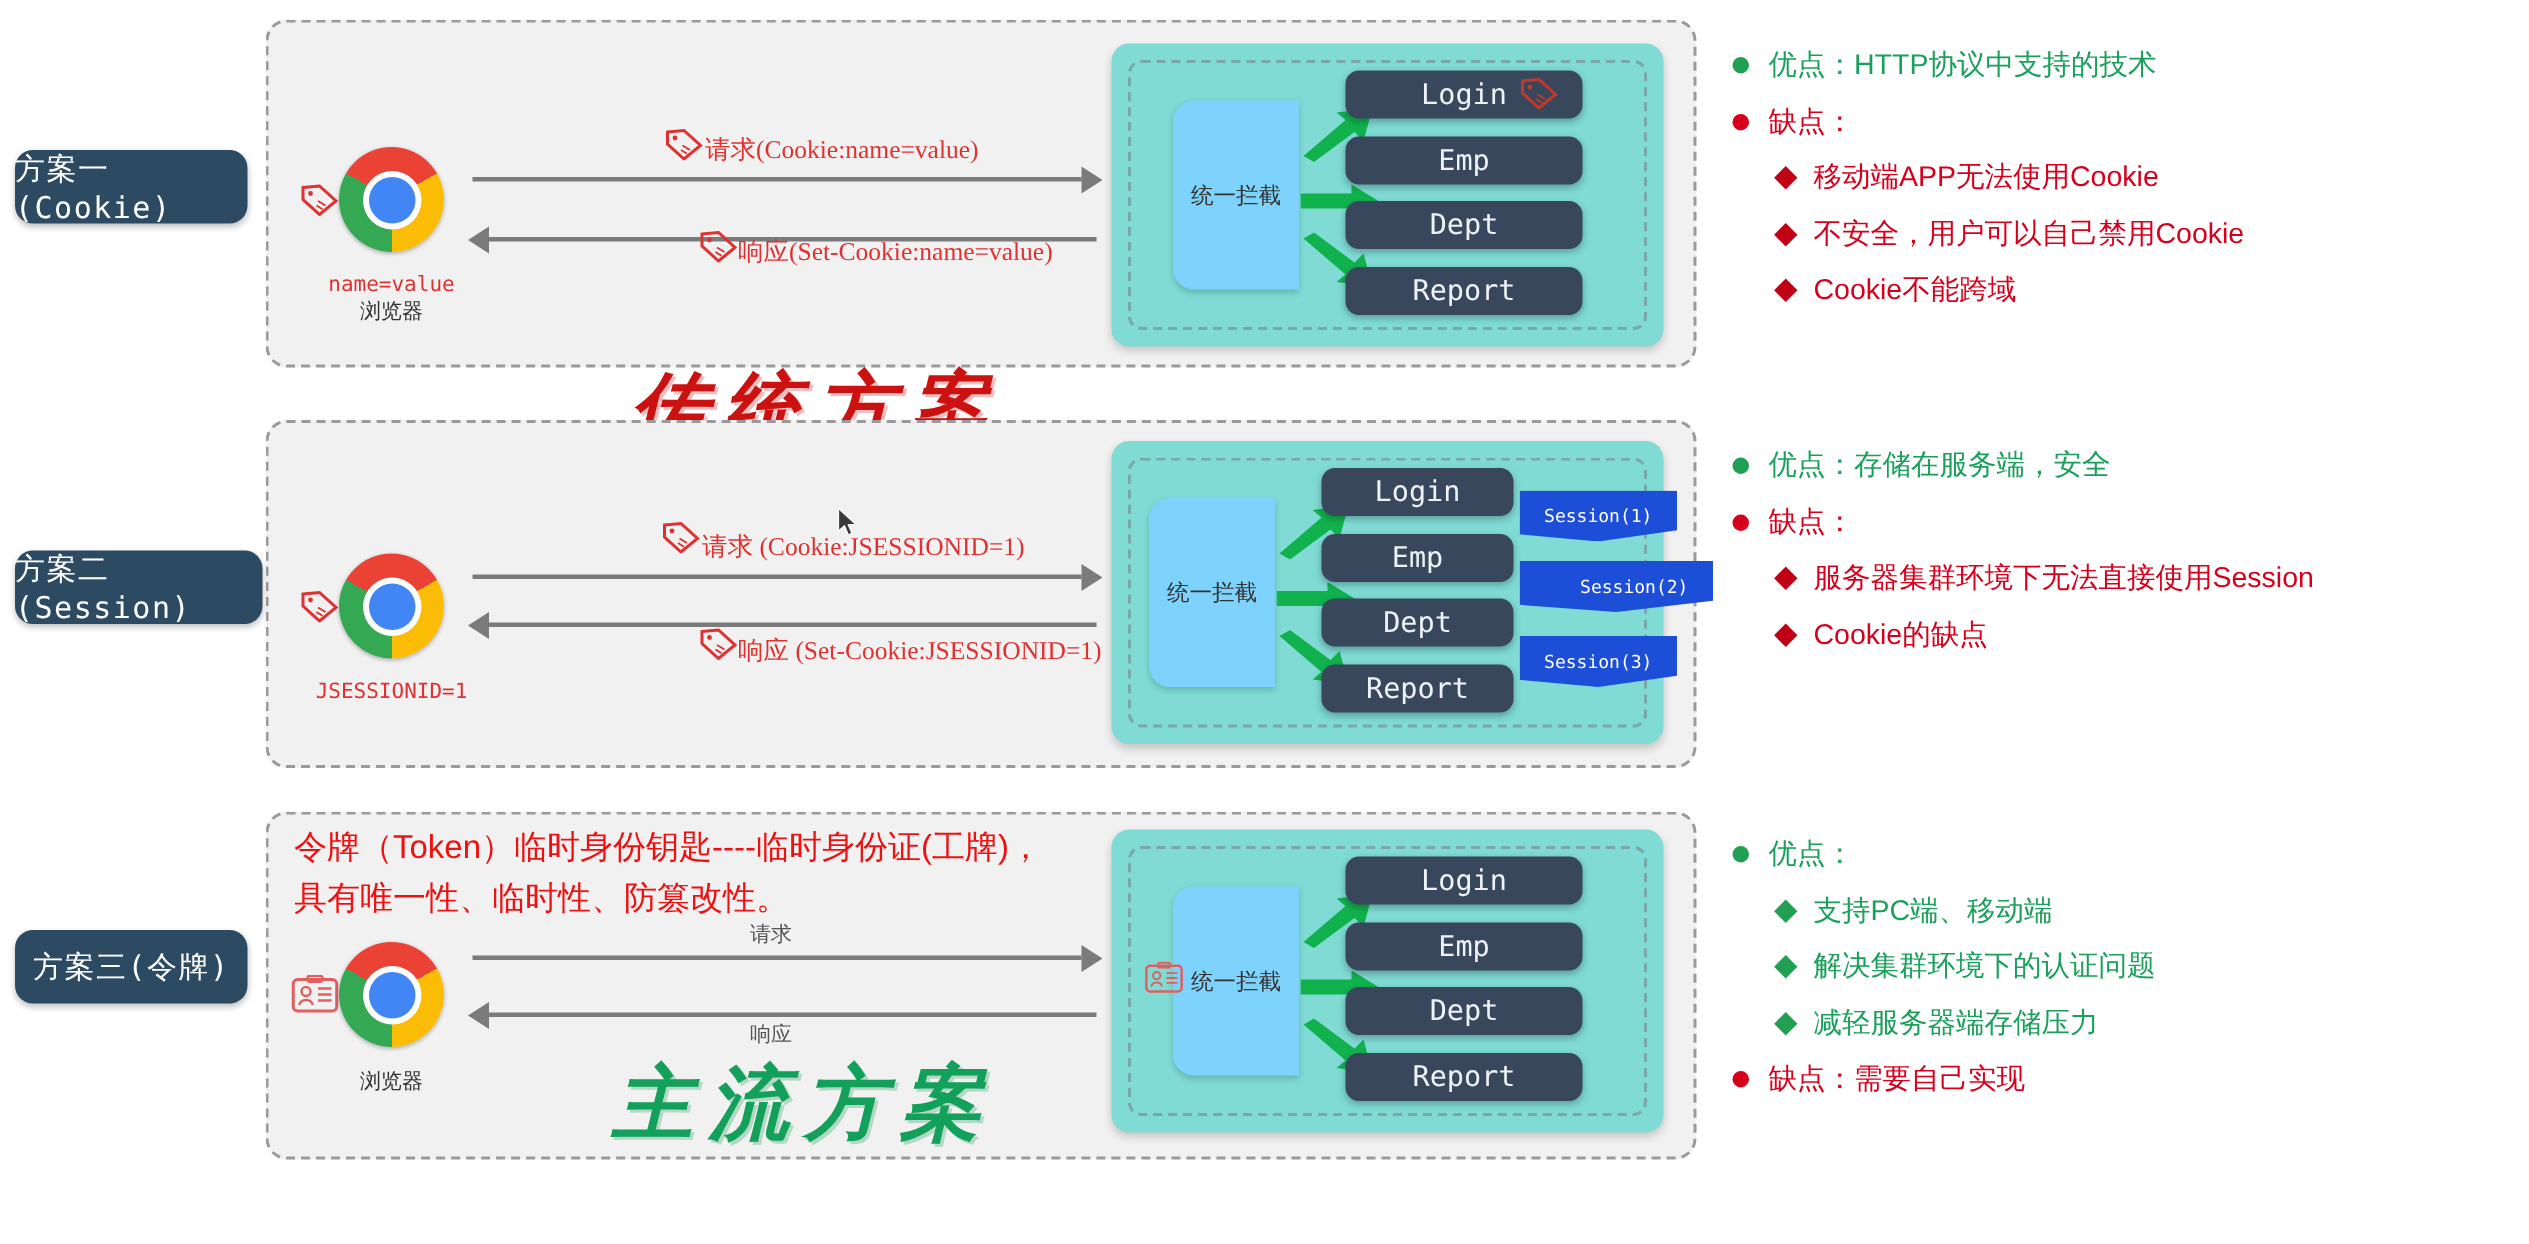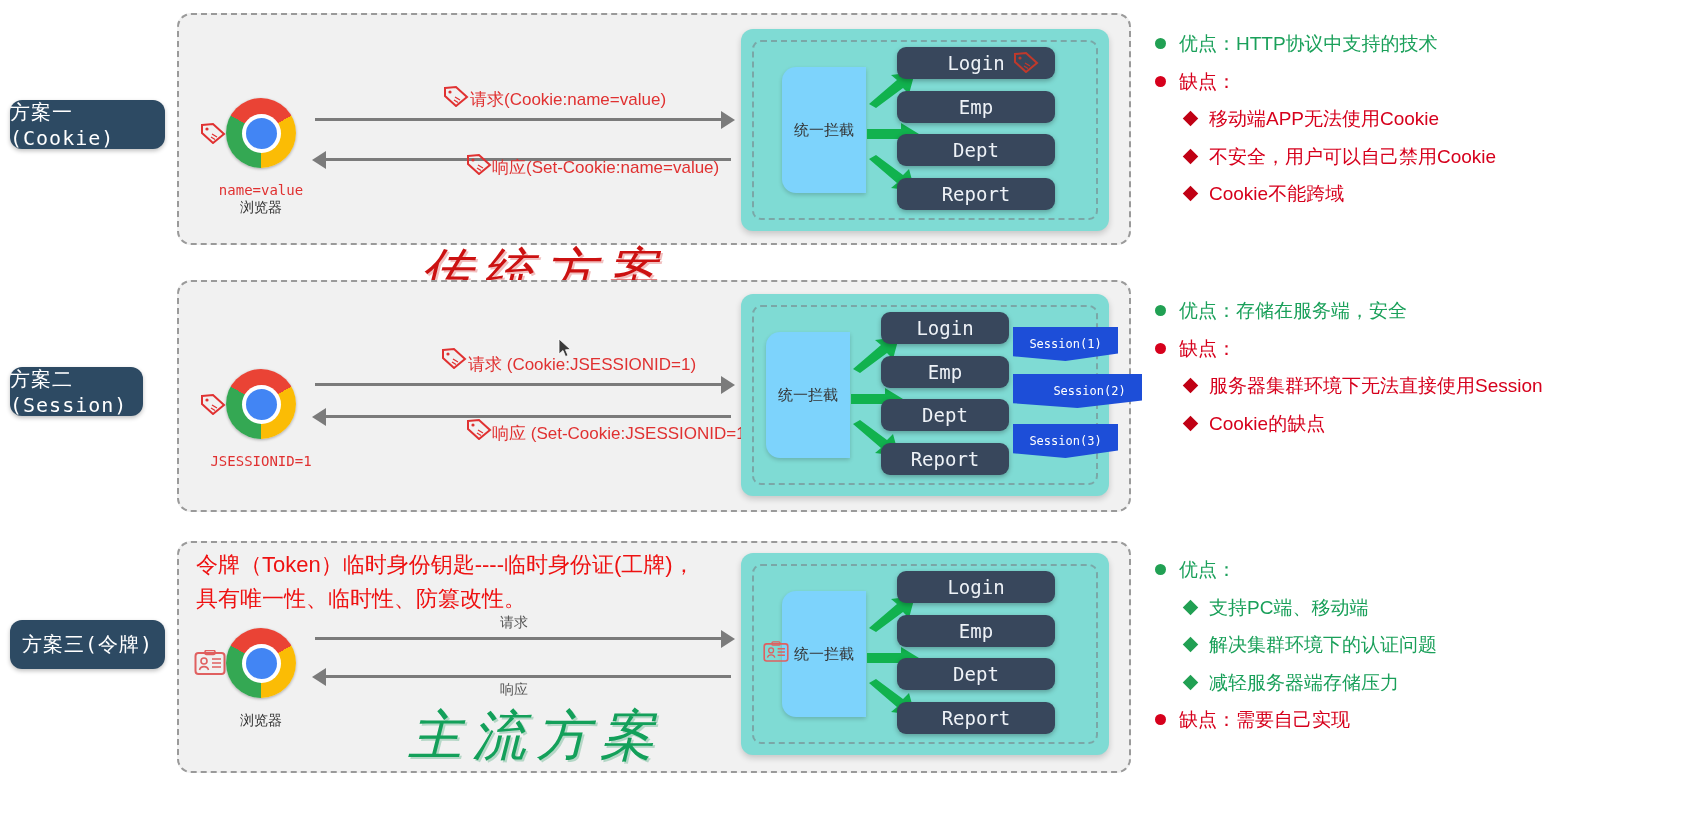--- a/index.html
+++ b/index.html
@@ -27,21 +27,21 @@
     background:#2d4a63;
     color:#ffffff;
     border-radius:12px;
     font-family:"DejaVu Sans Mono","Liberation Mono",monospace;
     font-size:20px;
     letter-spacing:1px;
     display:flex;align-items:center;justify-content:center;
     box-shadow:0 2px 4px rgba(0,0,0,.25);
   }
   #pill-1{left:10px;top:100px;width:155px;height:49px;}
-  #pill-2{left:10px;top:367px;width:133px;height:49px;}
+  #pill-2{left:10px;top:367px;width:165px;height:49px;}
   #pill-3{left:10px;top:620px;width:155px;height:49px;}
 
   
   .browser-wrap{position:absolute;width:150px;text-align:center;}
   .chrome{
     width:70px;height:70px;border-radius:50%;
     margin:0 auto;position:relative;overflow:hidden;
     background:
       conic-gradient(from -60deg,
         #ea4335 0deg 120deg,
@@ -77,21 +77,21 @@
   .arrow-head.right{
     border-top:9px solid transparent;border-bottom:9px solid transparent;
     border-left:14px solid #7b7b7b;
   }
   .arrow-head.left{
     border-top:9px solid transparent;border-bottom:9px solid transparent;
     border-right:14px solid #7b7b7b;
   }
   .flow-label{
     position:absolute;white-space:nowrap;
-    font-family:Liberation Sans, sans-serif;
+    font-family:Liberation Serif, serif;
     font-size:17px;color:#e03131;
   }
   .flow-label.plain{
     font-family:"Liberation Sans",sans-serif;font-size:14px;color:#555;
   }
 
   
   .server{
     position:absolute;background:#7fdbd4;border-radius:12px;
     box-shadow:0 3px 6px rgba(0,0,0,.18);
@@ -145,21 +145,21 @@
   .diamond.green{background:#21a053;}
   .b-text{font-size:19px;line-height:1.45;}
   .b-text.green{color:#1aa05a;}
   .b-text.red{color:#d6001c;}
   .b-sub{margin-left:30px;}
 
   
   .brush{
     position:absolute;white-space:nowrap;
     font-family:"DejaVu Serif","Liberation Serif",serif;
-    font-weight:normal;font-style:italic;
+    font-weight:bold;font-style:italic;
     letter-spacing:10px;
   }
   #wm-traditional{
     left:420px;top:238px;font-size:52px;color:#cc1111;
     text-shadow:2px 2px 0 rgba(200,0,0,.25);
   }
   #wm-mainstream{
     left:408px;top:700px;font-size:54px;color:#13a05a;
     text-shadow:2px 2px 0 rgba(0,140,70,.25);
   }

